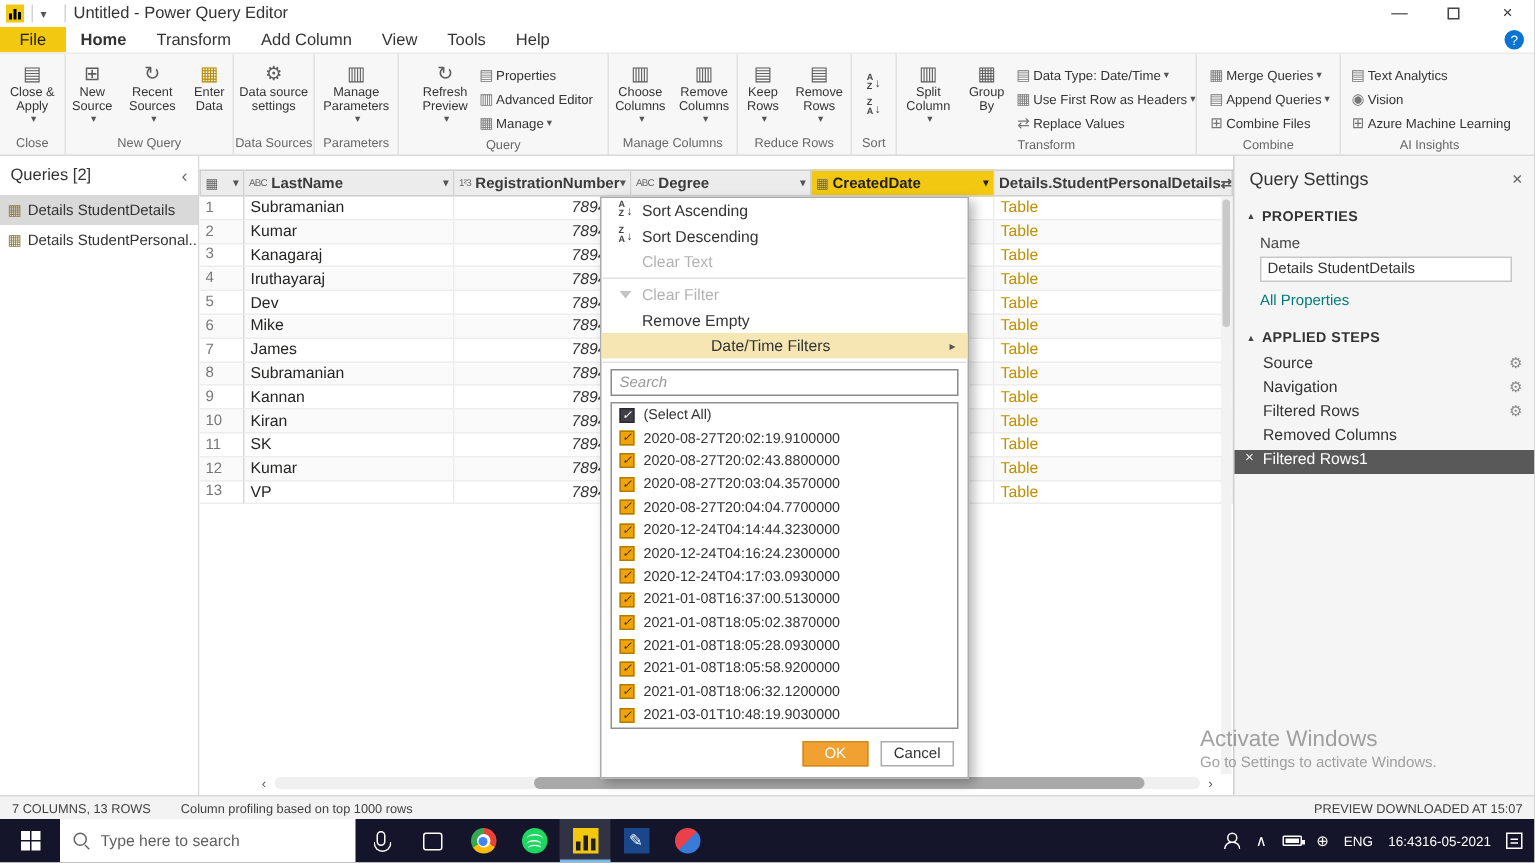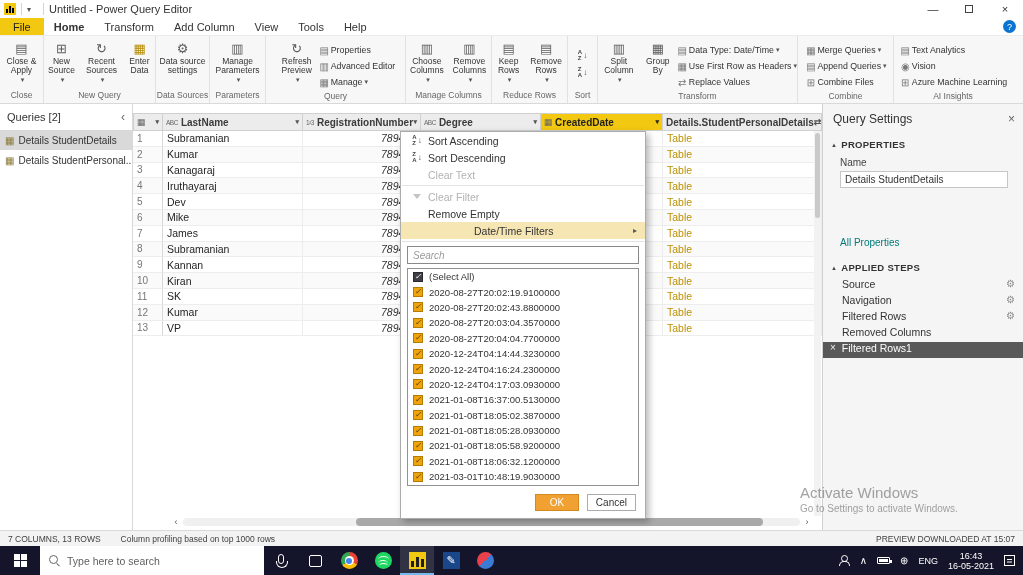--- a/index.html
+++ b/index.html
@@ -102,21 +102,21 @@
   .btn.cancel { background:#fff; border:1px solid #ababab; color:#333; }
 
   
   .spanel { position:absolute; left:822px; top:104px; width:201px; height:426px; background:#f5f5f5; border-left:1px solid #d0d0d0; font-size:10.5px; }
   .sp-title { display:flex; align-items:center; padding:8px 8px 8px 10px; font-size:12px; color:#333; }
   .sp-close { margin-left:auto; color:#666; font-size:12px; }
   .sp-sec { display:flex; align-items:center; padding:5px 10px 3px 8px; font-weight:bold; font-size:9.5px; color:#333; letter-spacing:0.3px; }
   .sp-sec .tri { font-size:6px; margin-right:4px; color:#444; }
   .sp-name-label { padding:4px 10px 2px 17px; color:#444; font-size:10px; }
   .sp-input { margin:1px 10px 0 17px; width:168px; height:17px; border:1px solid #c6c6c6; background:#fff; font-size:10px; padding:0 4px; font-family:inherit; color:#333; }
-  .sp-link { padding:7px 10px 9px 17px; color:#00797b; font-size:10px;margin-top:42px; }
+  .sp-link { padding:7px 10px 9px 17px; color:#00797b; font-size:10px; }
   .steps { padding-top:2px; }
   .step { height:16px; display:flex; padding:0 8px 0 19px; color:#333; font-size:10.5px; }
   .step .gear { margin-left:auto; color:#8a8a8a; font-size:10px; }
   .step.selected { background:#595959; color:#fff; padding-left:7px; }
   .step.selected .delx { margin-right:6px; font-size:10px; color:#eee; }
 
   
   .watermark { position:absolute; left:800px; top:484px; z-index:60; color:rgba(112,112,112,0.65); }
   .wm1 { font-size:15px; }
   .wm2 { font-size:10px; margin-top:2px;text-align:center; }
@@ -124,21 +124,21 @@
   
   .statusbar { position:absolute; left:0; top:530px; width:100%; height:16px; background:#f3f3f3; border-top:1px solid #d9d9d9; display:flex; align-items:center; font-size:8.5px; color:#3f3f3f; padding:0 8px; }
   .sb-left { display:flex; gap:20px; }
   .sb-right { margin-left:auto; }
 
   
   .taskbar { position:absolute; left:0; top:546px; width:100%; height:29px; background:#14142a; display:flex; align-items:stretch; z-index:70; }
   .tb-start { width:40px; display:flex; align-items:center; justify-content:center; }
   .winlogo { display:grid; grid-template-columns:6px 6px; grid-template-rows:6px 6px; gap:1px; }
   .winlogo i { background:#fff; }
-  .tb-search { width:224px; background:#fff; display:flex; align-items:center; gap:7px; padding:0 9px; }
+  .tb-search { width:197px; background:#fff; display:flex; align-items:center; gap:7px; padding:0 9px; }
   .searchico { position:relative; width:11px; height:11px; flex:none; }
   .searchico::before { content:""; position:absolute; left:0; top:0; width:7px; height:7px; border:1.4px solid #666; border-radius:50%; }
   .searchico::after { content:""; position:absolute; left:7.5px; top:7.5px; width:4px; height:1.4px; background:#666; transform:rotate(45deg); transform-origin:0 0; }
   .tb-search input { border:none; outline:none; flex:1; font-size:10.5px; font-family:inherit; background:transparent; }
   .tb-search input::placeholder { color:#5f5f5f; font-style:normal; }
   .tb-ico { width:34px; display:flex; align-items:center; justify-content:center; }
   .tb-ico.active { background:rgba(255,255,255,0.13); box-shadow:inset 0 -2px 0 #76b9ed; }
   .mic { width:6px; height:10px; border:1.3px solid #fff; border-radius:3px; position:relative; margin-top:-3px; }
   .mic::after { content:""; position:absolute; left:-3.5px; top:6px; width:10px; height:6px; border:1.3px solid #fff; border-top:none; border-radius:0 0 6px 6px; }
   .taskview { width:13px; height:12px; border:1.4px solid #fff; border-radius:2px; }
@@ -159,21 +159,21 @@
   .p3d { width:17px; height:17px; border-radius:50%; background:linear-gradient(135deg,#e8414b 0 50%, #3a7bd5 50% 100%); }
   .tray { margin-left:auto; display:flex; align-items:center; gap:10px; padding-right:8px; color:#fff; }
   .tray .txt { font-size:9px; }
   .tray .glyph { font-size:10px; }
   .people { position:relative; width:12px; height:11px; }
   .people::before { content:""; position:absolute; left:3px; top:0; width:5px; height:5px; border:1.2px solid #fff; border-radius:50%; }
   .people::after { content:""; position:absolute; left:1px; bottom:0; width:9px; height:4px; border:1.2px solid #fff; border-bottom:none; border-radius:5px 5px 0 0; }
   .battery { width:13px; height:7px; border:1px solid #fff; border-radius:1px; position:relative; }
   .battery::before { content:""; position:absolute; right:-3px; top:1.5px; width:2px; height:3px; background:#fff; }
   .battery::after { content:""; position:absolute; inset:1px; background:#fff; }
-  .clock { display:flex; flex-direction:column; align-items:center; justify-content:center; font-size:9px; line-height:10px; }
+  .clock { display:flex; flex-direction:row; align-items:center; justify-content:center; font-size:9px; line-height:10px; }
   .action { width:11px; height:11px; border:1.2px solid #fff; position:relative; }
   .action::before { content:""; position:absolute; left:2px; top:2.5px; right:2px; height:1px; background:#fff; box-shadow:0 2.5px 0 #fff; }
 </style>
 </head>
 <body>
 
 <div class="screen">
 
   <div class="titlebar">
     <span class="appico">

